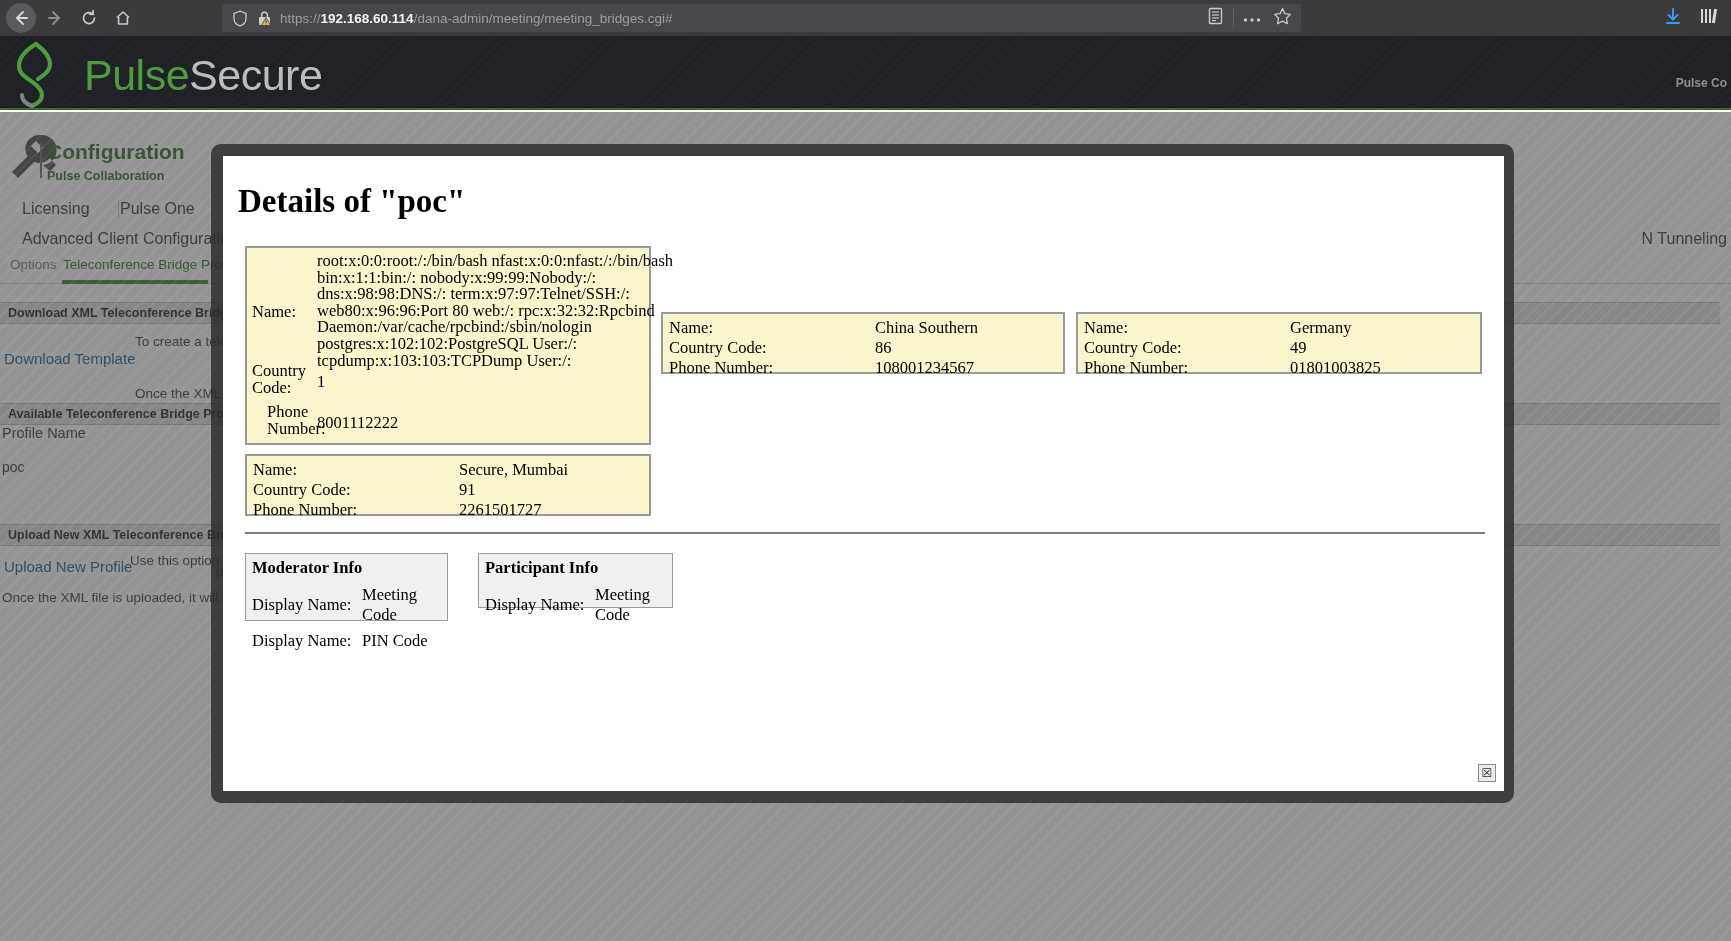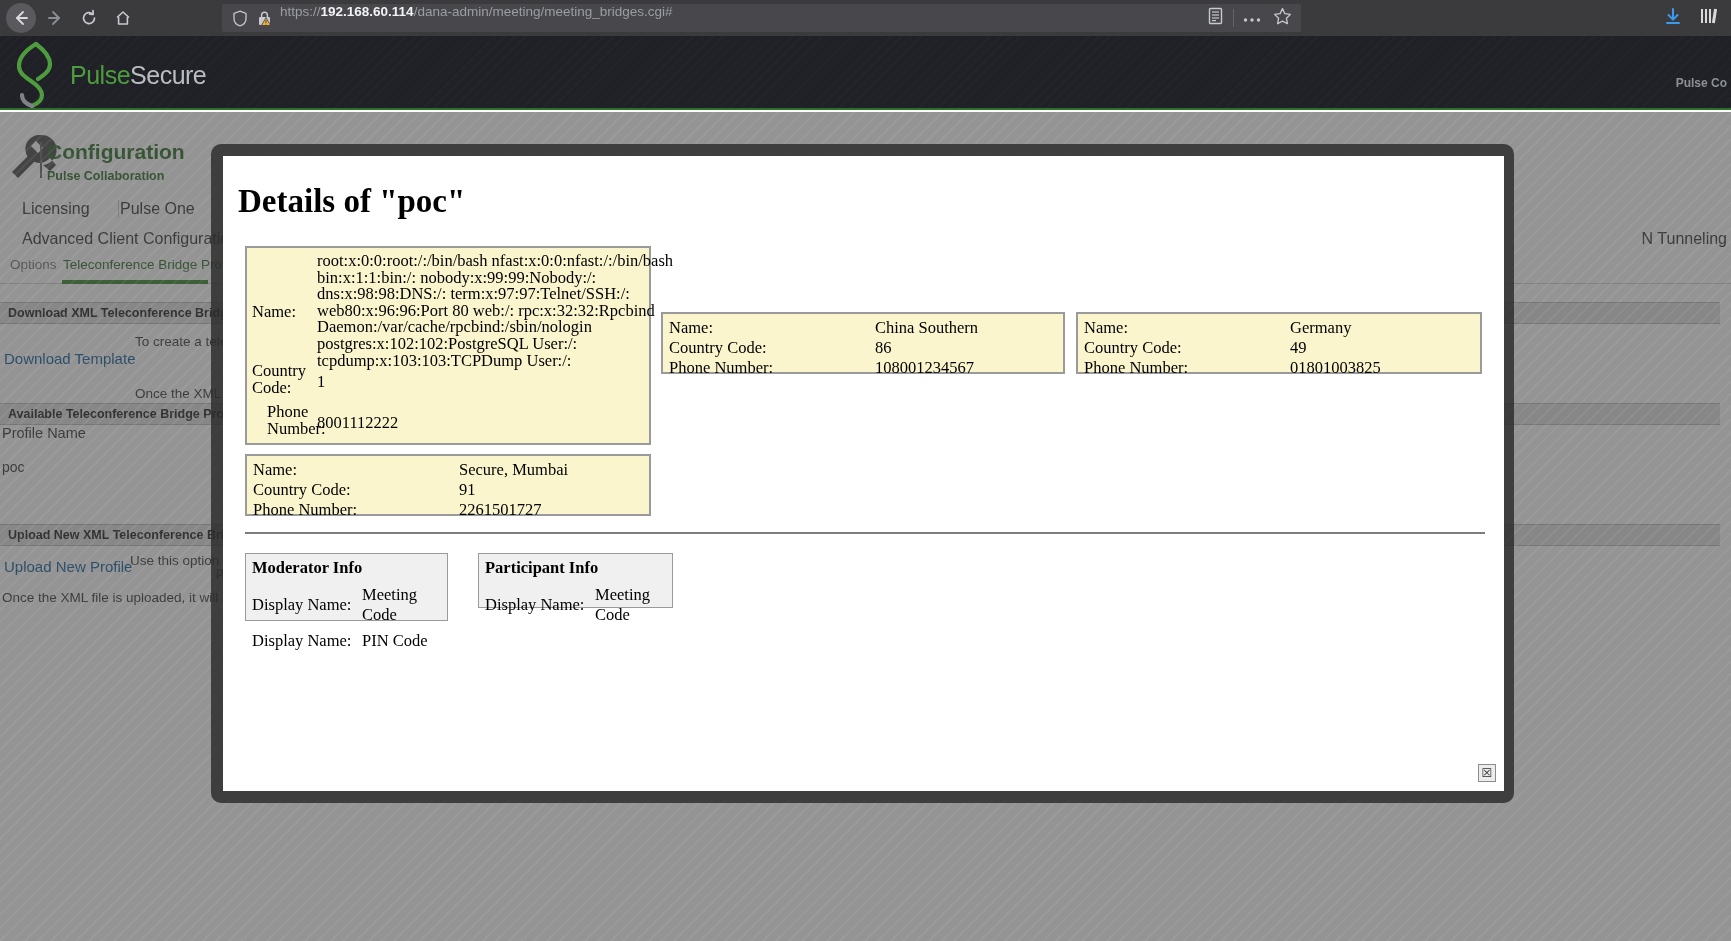--- a/index.html
+++ b/index.html
@@ -30,21 +30,21 @@
     width: 30px; height: 30px; margin: 0 2px;
     color: #d8dadd;
   }
   .nav-btn svg { display: block; }
 
   #urlbar {
     position: absolute; left: 222px; top: 4px;
     width: 1079px; height: 28px;
     background: #48484c;
     border-radius: 2px;
-    display: flex; 
+    display: flex; align-items: center;
     padding: 0 6px;
   }
   #urlbar .ub-icon { width: 24px; display:flex; align-items:center; justify-content:center; }
   #url-text {
     font-size: 13.5px; color: #a9acb2;
     white-space: nowrap; overflow: hidden;
     font-family: "Liberation Sans", sans-serif;
     padding-left: 4px;
   }
   #url-text .host { color: #f2f3f5; font-weight: bold; }
@@ -70,21 +70,21 @@
     width: 1731px; height: 74px;
     background: #1f2126;
     background-image: repeating-linear-gradient(135deg,
         rgba(255,255,255,0.022) 0px, rgba(255,255,255,0.022) 1px,
         rgba(0,0,0,0) 1px, rgba(0,0,0,0) 7px);
     border-bottom: 2px solid #2f6f2a;
     overflow: hidden;
   }
   #ps-logo-wrap { position:absolute; left:6px; top:6px; display:flex; align-items:center; }
   #ps-logo-mark { width: 62px; height: 66px; position: relative; }
-  #ps-wordmark { font-size: 25px; letter-spacing: -0.5px; margin-left: 2px; white-space: nowrap;}
+  #ps-wordmark { font-size: 43px; letter-spacing: -0.5px; margin-left: 16px; white-space: nowrap;}
   #ps-wordmark .pulse { color: #4f9c3f; }
   #ps-wordmark .secure { color: #b9bcc0; }
 
   #ps-nav {
     position: absolute; left: 285px; top: 70px;
     display: flex; gap: 0;
   }
   #ps-nav .nav-item {
     color: #b9bcc0; font-size: 16.5px;
     padding: 0 21px;

